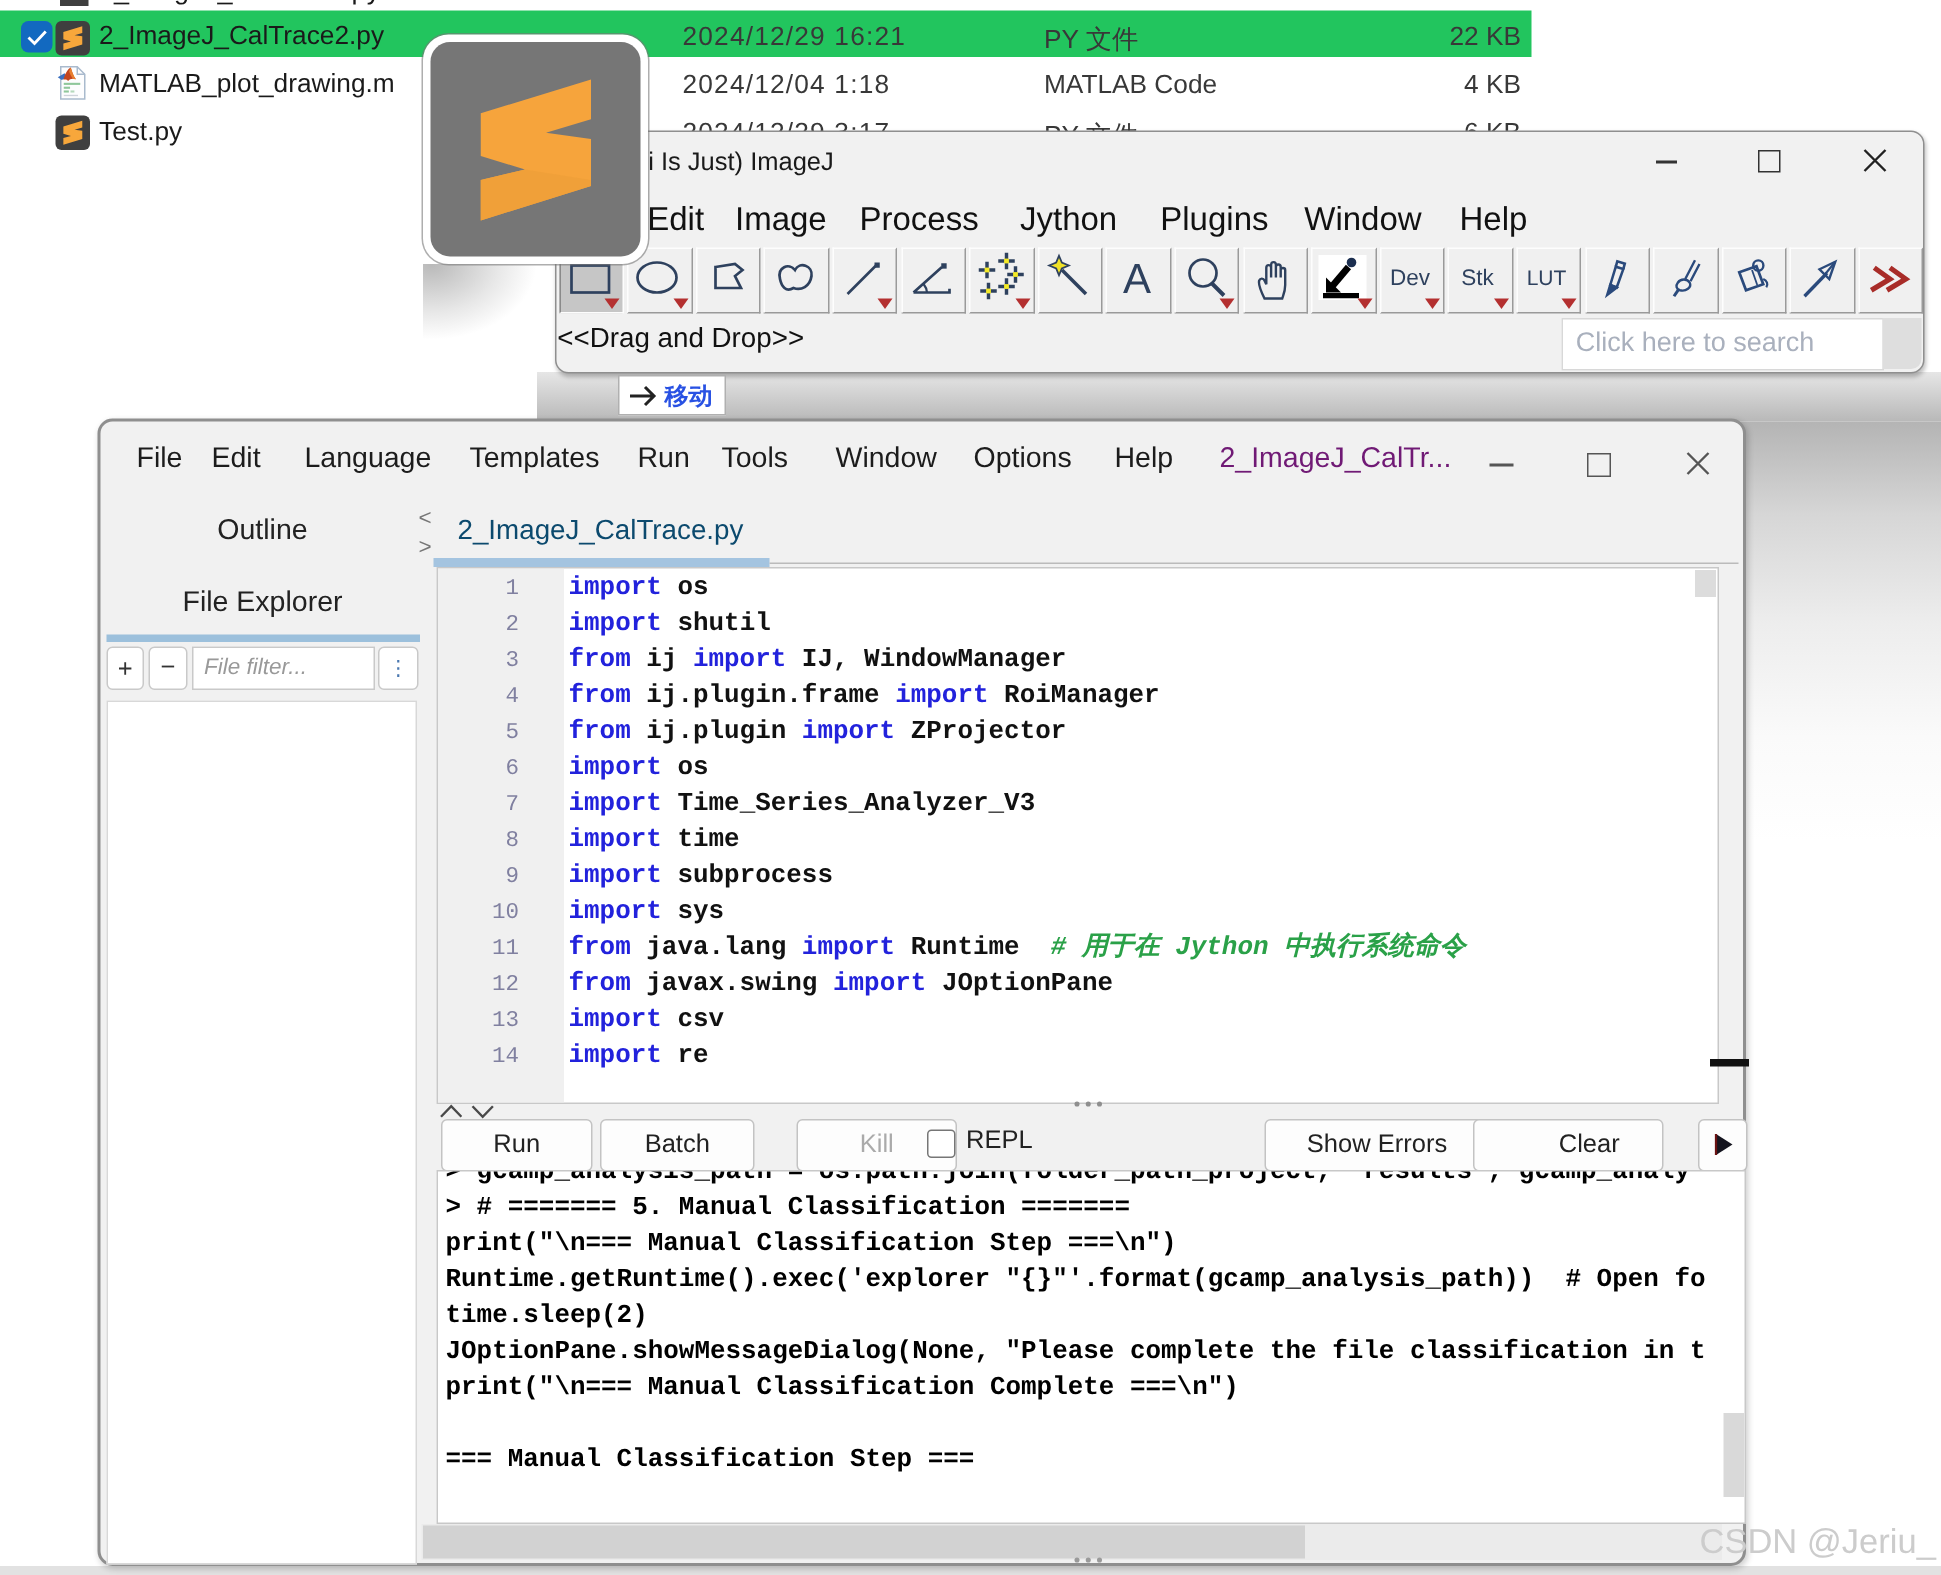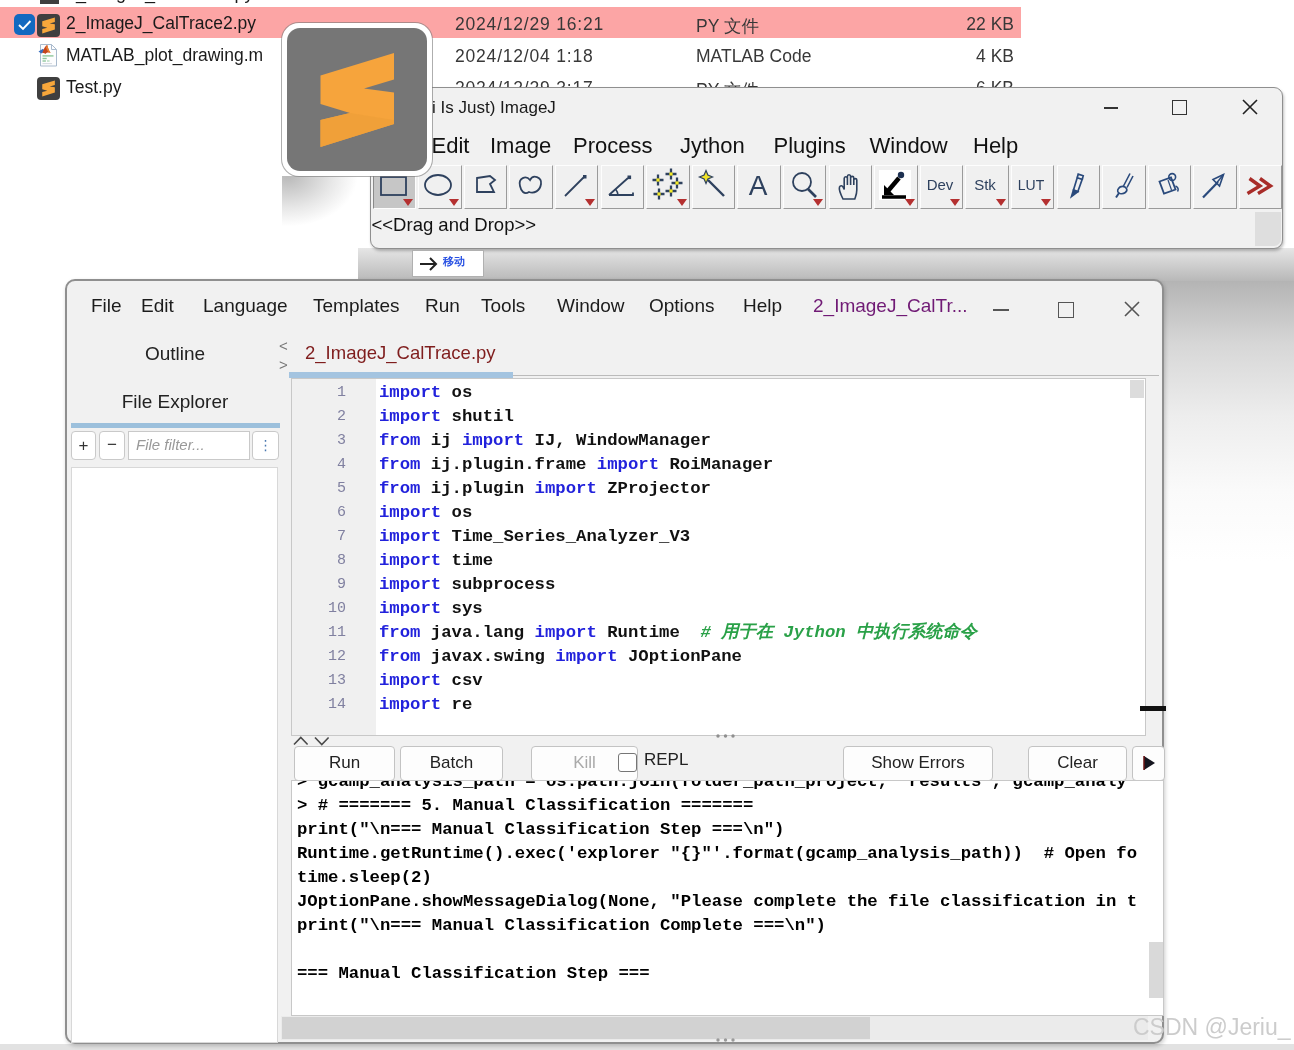--- a/index.html
+++ b/index.html
@@ -35,21 +35,21 @@
   border-radius:4px;font-size:17px;color:#222;text-align:center;line-height:31px;}
 </style>
 </head>
 <body>
 
 <div class="abs" style="left:40px;top:0;width:19px;height:4px;background:#3f3f3f;"></div>
 <div class="abs" style="left:66px;top:-17px;width:400px;height:21px;overflow:hidden;">
   <div style="font-size:18px;color:#191919;">1_ImageJ_GetTrace.py</div>
 </div>
 
-<div class="row" style="top:7px;height:31px;background:#fca5a5;">
+<div class="row" style="top:7px;height:31px;background:#22c55e;">
   <div class="abs" style="left:13.5px;top:6.5px;width:21px;height:21px;background:#1269c0;border-radius:5px;">
     <svg width="21" height="21">
         <path d="M5 11 L9 15 L16.5 7" stroke="#fff" stroke-width="1.9" fill="none"></path>
       </svg>
   </div>
   <div class="subicon" style="top:6.5px;"><svg width="23" height="23" viewBox="14 10 122 134">
         <path d="M38.5 52.5 L112 30 L112 56.5 L82 65.5 L112 69.6 L112 101 L38.5 124 L38.5 97 L68 90 L38.5 81 Z" fill="#f7a73b"></path>
       </svg></div>
   <div class="fname">2_ImageJ_CalTrace2.py</div>
   <div class="fdate">2024/12/29 16:21</div>
@@ -237,30 +237,33 @@
           <path d="M29.5 8.5 L23 16.5" stroke-width="1.4"></path>
         </svg>
       </div>
       <div class="tbtn" style="left:868.4px;">
         <svg width="40" height="40" viewBox="0 0 40 40" style="position:absolute;left:0;top:0;" stroke="#a82c28" stroke-width="3.4" fill="none">
           <path d="M9.5 12.5 L20 20 L7.5 27.5 M20 12.5 L30.5 20 L18 27.5"></path>
         </svg>
       </div>
     </div>
   <div class="abs" style="left:1px;top:126px;font-size:18.5px;color:#111;">&lt;&lt;Drag and Drop&gt;&gt;</div>
+  <div class="abs" style="left:670px;top:124px;width:213px;height:33px;background:#fff;border:1px solid #d8d8d8;">
+    <div style="position:absolute;left:9px;top:5px;font-size:18px;color:#a9b0bd;">Click here to search</div>
+  </div>
   <div class="abs" style="left:884px;top:124px;width:26px;height:34px;background:#dedede;border-radius:0 0 7px 0;"></div>
 </div>
 
 <div class="abs" style="left:282px;top:176px;width:95px;height:70px;background:radial-gradient(ellipse 100px 72px at 6% 0%,rgba(115,115,115,0.5),rgba(150,150,150,0.22) 45%,rgba(255,255,255,0) 70%);"></div>
 
 <div class="abs" style="left:412px;top:250px;width:70px;height:25px;background:#fff;border:1px solid #b0b0b0;">
   <svg width="22" height="18" style="position:absolute;left:5px;top:4px;">
       <path d="M2 9 L18 9 M12 3 L18 9 L12 15" stroke="#222" stroke-width="2" fill="none"></path>
     </svg>
-  <div style="position:absolute;left:30px;top:3px;font-size:11px;color:#2851e3;font-weight:bold;">移动</div>
+  <div style="position:absolute;left:30px;top:3px;font-size:16px;color:#2851e3;font-weight:bold;">移动</div>
 </div>
 
 <div class="abs" style="left:282px;top:23px;width:150px;height:153px;background:#fff;border-radius:17px;
   box-shadow:0 0 0 1px rgba(120,120,120,0.6);">
   <div class="abs" style="left:5px;top:5px;width:140px;height:143px;background:#767676;border-radius:13px;"></div>
   <svg class="abs" width="150" height="153" viewBox="0 0 150 153" style="left:0;top:0;">
     <path d="M38.5 52.5 L112 30 L112 56.5 L82 65.5 L112 69.6 L112 101 L38.5 124 L38.5 97 L68 90 L38.5 81 Z" fill="#f6a43c"></path>
     <path d="M68 90 L112 97 L112 101 L38.5 124 L38.5 97 Z" fill="#efa038" opacity="0.9"></path>
   </svg>
 </div>
@@ -291,21 +294,21 @@
   <div class="abs" style="left:32px;top:150px;width:26px;height:29px;background:#fff;border:1px solid #c9c9c9;border-radius:4px;text-align:center;line-height:25px;font-size:17px;color:#333;box-sizing:border-box;">−</div>
   <div class="abs" style="left:61px;top:150px;width:122px;height:29px;background:#fff;border:1px solid #c9c9c9;box-sizing:border-box;">
     <div style="position:absolute;left:7px;top:4px;font-style:italic;font-size:15px;color:#999;">File filter...</div>
   </div>
   <div class="abs" style="left:185px;top:150px;width:27px;height:29px;background:#fff;border:1px solid #c9c9c9;border-radius:4px;text-align:center;line-height:26px;font-size:14px;color:#4a78b0;box-sizing:border-box;">⋮</div>
   <div class="abs" style="left:4px;top:186px;width:205px;height:574px;background:#fff;border:1px solid #d8d8d8;"></div>
 
   <div class="abs" style="left:212px;top:56px;font-size:15px;color:#777;">&lt;</div>
   <div class="abs" style="left:212px;top:75px;font-size:15px;color:#777;">&gt;</div>
 
-  <div class="abs" style="left:238px;top:61px;font-size:18.5px;color:#7f1d1d;">2_ImageJ_CalTrace.py</div>
+  <div class="abs" style="left:238px;top:61px;font-size:18.5px;color:#0c4a6e;">2_ImageJ_CalTrace.py</div>
   <div class="abs" style="left:222px;top:91px;width:224px;height:6px;background:#a4c4e0;"></div>
   <div class="abs" style="left:446px;top:94px;width:646px;height:1px;background:#bbb;"></div>
 
   <div class="abs" style="left:224px;top:97px;width:853px;height:356px;background:#fff;border:1px solid #c8c8c8;overflow:hidden;">
     <div style="position:absolute;left:0;top:0;width:84px;height:100%;background:#f0f0f0;"></div>
     <div id="gutter" class="mono" style="position:absolute;left:0;top:2px;width:54px;font-size:15px;line-height:24px;color:#8080a0;text-align:right;white-space:pre;">1
 2
 3
 4
 5
@@ -345,21 +348,21 @@
       <circle cx="10.5" cy="3" r="1.7" fill="#8f8f8f"></circle>
       <circle cx="18" cy="3" r="1.7" fill="#8f8f8f"></circle>
     </svg>
 
   <div class="btn" style="left:227px;width:99px;">Run</div>
   <div class="btn" style="left:333px;width:101px;">Batch</div>
   <div class="btn" style="left:464px;width:105px;color:#aaa;">Kill</div>
   <div class="abs" style="left:551px;top:472px;width:17px;height:17px;background:#fff;border:1.5px solid #767676;border-radius:3px;"></div>
   <div class="abs" style="left:577px;top:469px;font-size:17px;color:#222;">REPL</div>
   <div class="btn" style="left:776px;width:148px;">Show Errors</div>
-  <div class="btn" style="left:961px;width:97px;">Clear</div>
+  <div class="btn" style="left:915px;width:97px;padding-left:28px;">Clear</div>
   <div class="btn" style="left:1065px;width:31px;">
     <svg width="18" height="18" style="margin-top:7px;">
         <path d="M4 2 L15 9 L4 16 Z" fill="#15151f"></path>
         <path d="M4 2 L4 16 Z" stroke="#6a1212" stroke-width="1.5"></path>
       </svg>
   </div>
 
   <div class="abs" style="left:224px;top:499px;width:871px;height:234px;background:#fff;border:1px solid #c8c8c8;overflow:hidden;">
     <div id="shell" class="mono" style="position:absolute;left:5px;top:-11px;font-size:17.3px;line-height:24px;color:#000;white-space:pre;font-weight:bold;">&gt; gcamp_analysis_path = os.path.join(folder_path_project, 'results', gcamp_analy
 &gt; # ======= 5. Manual Classification =======

